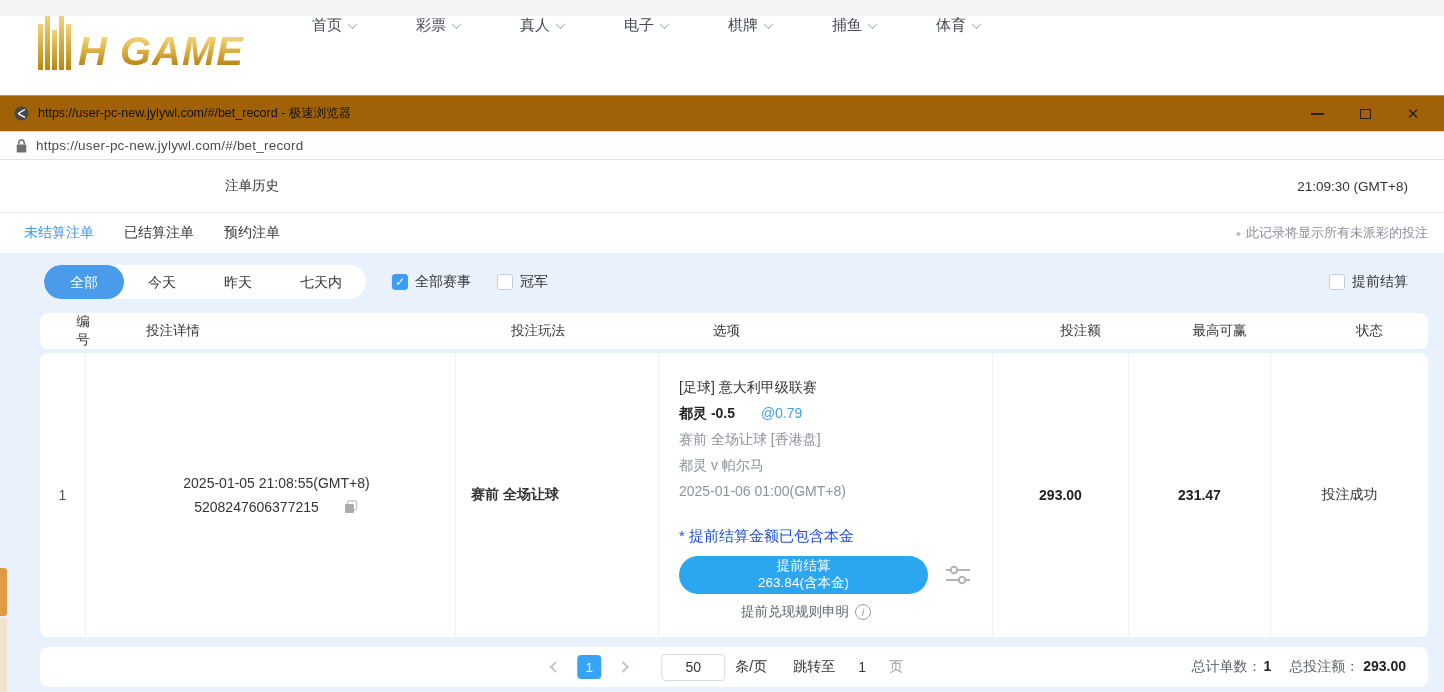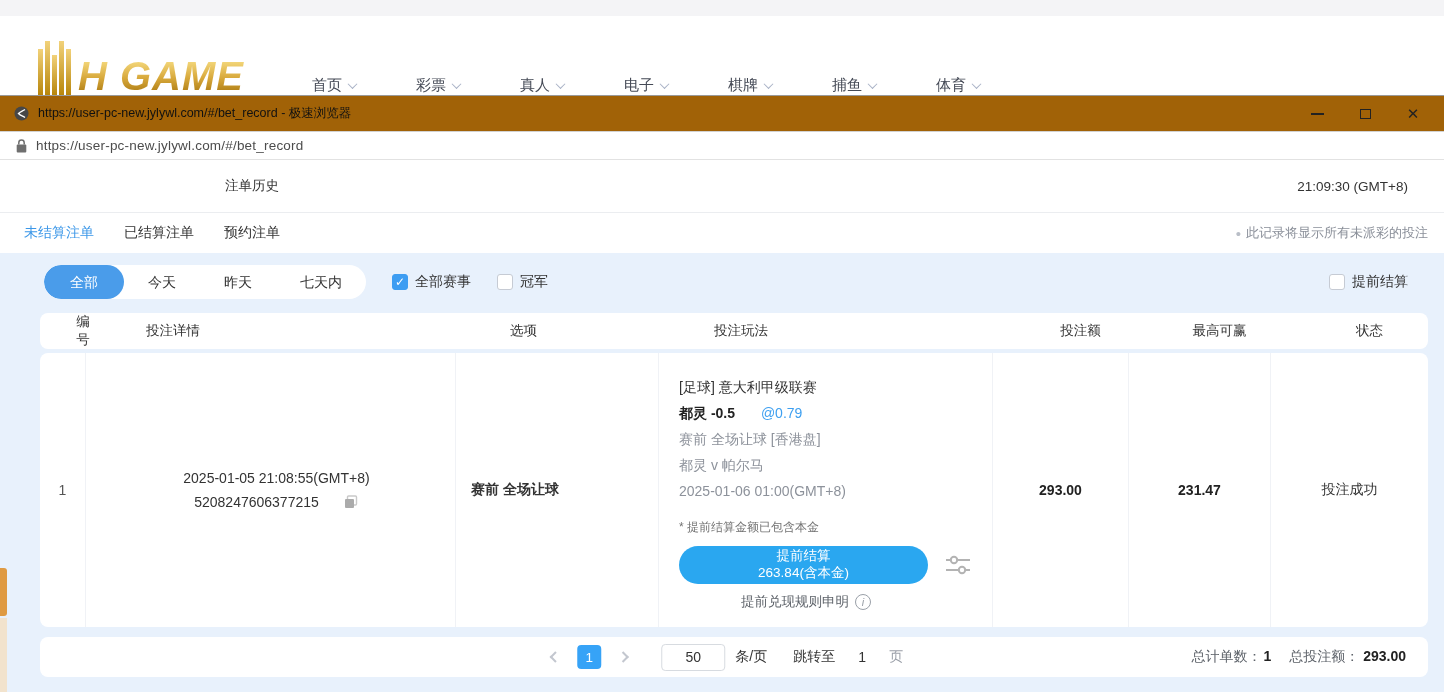--- a/index.html
+++ b/index.html
@@ -1,21 +1,21 @@
 <!DOCTYPE html>
 <html><head>
 <meta charset="utf-8">
 <style>
   * { margin:0; padding:0; box-sizing:border-box; }
   html,body { width:1444px; height:692px; overflow:hidden; }
   body { font-family:"Liberation Sans","DejaVu Sans",sans-serif; background:#fff; position:relative; font-size:14px; color:#333; }
 
   
   .top-strip { height:16px; background:#f4f4f6; }
-  .site-header { height:79px; background:#fff; display:flex; align-items:flex-end; padding-left:38px; position:relative; }
+  .site-header { height:79px; background:#fff; display:flex; align-items:flex-start; padding-left:38px; position:relative; }
   .logo { display:flex; align-items:flex-end; gap:3px; cursor:pointer; }
   .logo-bars { display:flex; align-items:flex-end; gap:2px; margin-right:4px; }
   .logo-bars i { display:block; width:5px; background:linear-gradient(180deg,#f2d27a,#b8860b); }
   .logo-bars i:nth-child(1){height:46px;} .logo-bars i:nth-child(2){height:54px;}
   .logo-bars i:nth-child(3){height:40px;} .logo-bars i:nth-child(4){height:54px;} .logo-bars i:nth-child(5){height:46px;}
   .logo-text { font-size:40px; font-weight:800; font-style:italic; letter-spacing:1px;
     background:linear-gradient(180deg,#f4d87c 10%,#d8a93c 55%,#a9770f 100%);
     -webkit-background-clip:text; background-clip:text; color:transparent; line-height:0.95; }
   .main-nav { display:flex; margin-left:68px; }
   .nav-item { display:flex; align-items:center; width:104px; color:#454a56; font-size:15px; cursor:pointer; }
@@ -71,21 +71,21 @@
   .detail-time { color:#333; font-size:14px; }
   .detail-id { color:#333; font-size:14px; display:flex; align-items:center; gap:24px; }
   .copy-ic { cursor:pointer; display:inline-flex; }
   .cell-play { padding-left:15px; font-weight:700; color:#333; }
   .cell-opt { display:block; padding:26px 20px 16px 20px; border-left:1px solid #f0f2f6; }
   .opt-line { font-size:14px; margin-bottom:8px; }
   .l-league { color:#333; }
   .l-pick { color:#222; font-weight:700; }
   .l-odds { color:#3d9ff0; font-weight:400; margin-left:22px; }
   .l-gray { color:#8d929b; }
-  .opt-note { color:#737373; font-size:12px; margin:20px 0 10px 0; }
+  .opt-note { color:#1d4ed8; font-size:15px; margin:28px 0 10px 0; }
   .cashout-wrap { display:flex; align-items:center; gap:16px; }
   .cashout-btn { width:254px; height:38px; border:none; border-radius:19px; background:#2aa7f0; color:#fff; cursor:pointer;
     display:flex; flex-direction:column; align-items:center; justify-content:center; line-height:1.25; font-size:13.5px; font-family:inherit; }
   .cashout-rule { width:254px; text-align:center; margin-top:9px; font-size:13.5px; color:#5d6269; display:flex; align-items:center; justify-content:center; gap:6px; cursor:pointer; }
   .info-ic { width:16px; height:16px; border-radius:50%; border:1px solid #9aa0a8; color:#9aa0a8; font-size:11px; font-style:italic; display:inline-flex; align-items:center; justify-content:center; }
   .cell-amount { justify-content:center; font-weight:700; color:#222; }
   .cell-status { justify-content:center; color:#333; }
 
   
   .pager-card { margin-top:10px; height:40px; border-radius:8px; display:flex; align-items:center; position:relative; }
@@ -228,22 +228,22 @@
         </div>
         <div class="cb-group filter-right">
           <span class="cb"></span>
           <span class="cb-label">提前结算</span>
         </div>
       </div>
 
       <div class="tbl-head grid">
         <div class="hc c-center">编号</div>
         <div class="hc c-left-20">投注详情</div>
+        <div class="hc c-left-15">投注玩法</div>
         <div class="hc c-left-14">选项</div>
-        <div class="hc c-left-15">投注玩法</div>
         <div class="hc c-center">投注额</div>
         <div class="hc c-center">最高可赢</div>
         <div class="hc c-center">状态</div>
       </div>
 
       <div class="tbl-row grid">
         <div class="cell cell-no">1</div>
 
         <div class="cell cell-detail">
           <span class="detail-time">2025-01-05 21:08:55(GMT+8)</span>

